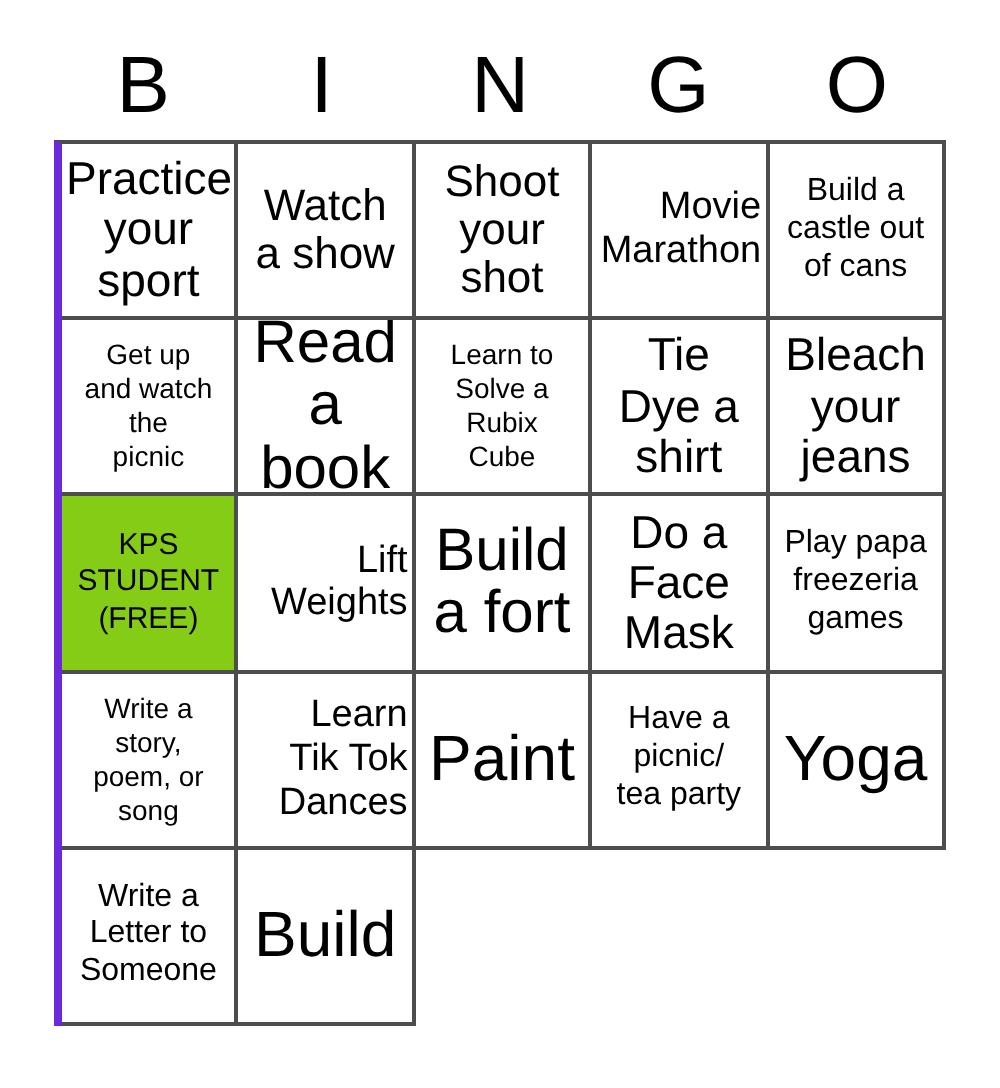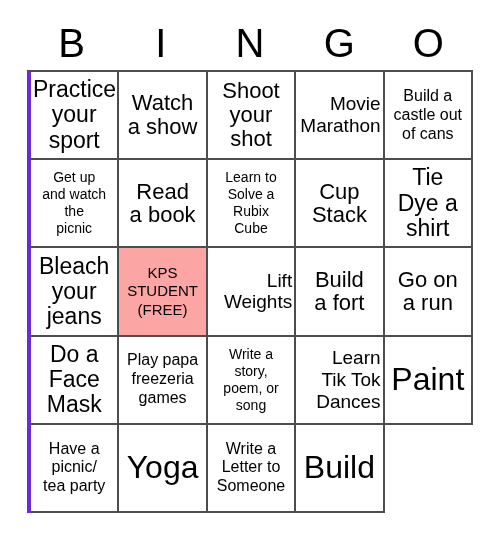--- a/index.html
+++ b/index.html
@@ -68,30 +68,30 @@
     display: block;
     width: 100%;
     color: #000000;
     font-weight: 400;
     line-height: 1.12;
     white-space: pre-line;
     word-break: normal;
   }
   
   .fs-xxl  { font-size: 32px; line-height: 1.05; }
-  .fs-xl   { font-size: 22px; line-height: 1.06; }
+  .fs-xl   { font-size: 30px; line-height: 1.06; }
   .fs-lg   { font-size: 22px; line-height: 1.08; }
   .fs-md   { font-size: 23px; line-height: 1.10; }
   .fs-sm   { font-size: 19px; line-height: 1.14; text-align: right; }
   .fs-xs   { font-size: 16px; line-height: 1.18; }
   .fs-xxs  { font-size: 14px; line-height: 1.22; }
   .fs-free { font-size: 15px; line-height: 1.24; }
 
   .cell.free {
-    background: #fca5a5;
+    background: #84cc16;
   }
 </style>
 </head>
 <body>
 
 <div class="card">
 
   <div class="header-row">
     <div class="header-cell">B</div>
     <div class="header-cell">I</div>
@@ -134,24 +134,20 @@
         <span class="cell-text fs-xl">Read
 a book</span>
       </div>
       <div class="cell">
         <span class="cell-text fs-xxs">Learn to
 Solve a
 Rubix
 Cube</span>
       </div>
       <div class="cell">
-        <span class="cell-text fs-xl">Cup
-Stack</span>
-      </div>
-      <div class="cell">
         <span class="cell-text fs-md">Tie
 Dye a
 shirt</span>
       </div>
       <div class="cell">
         <span class="cell-text fs-md">Bleach
 your
 jeans</span>
       </div>
       <div class="cell free">
@@ -161,24 +157,20 @@
       </div>
       <div class="cell">
         <span class="cell-text fs-sm">Lift
 Weights</span>
       </div>
       <div class="cell">
         <span class="cell-text fs-xl">Build
 a fort</span>
       </div>
       <div class="cell">
-        <span class="cell-text fs-xl">Go on
-a run</span>
-      </div>
-      <div class="cell">
         <span class="cell-text fs-md">Do a
 Face
 Mask</span>
       </div>
       <div class="cell">
         <span class="cell-text fs-xs">Play papa
 freezeria
 games</span>
       </div>
       <div class="cell">

